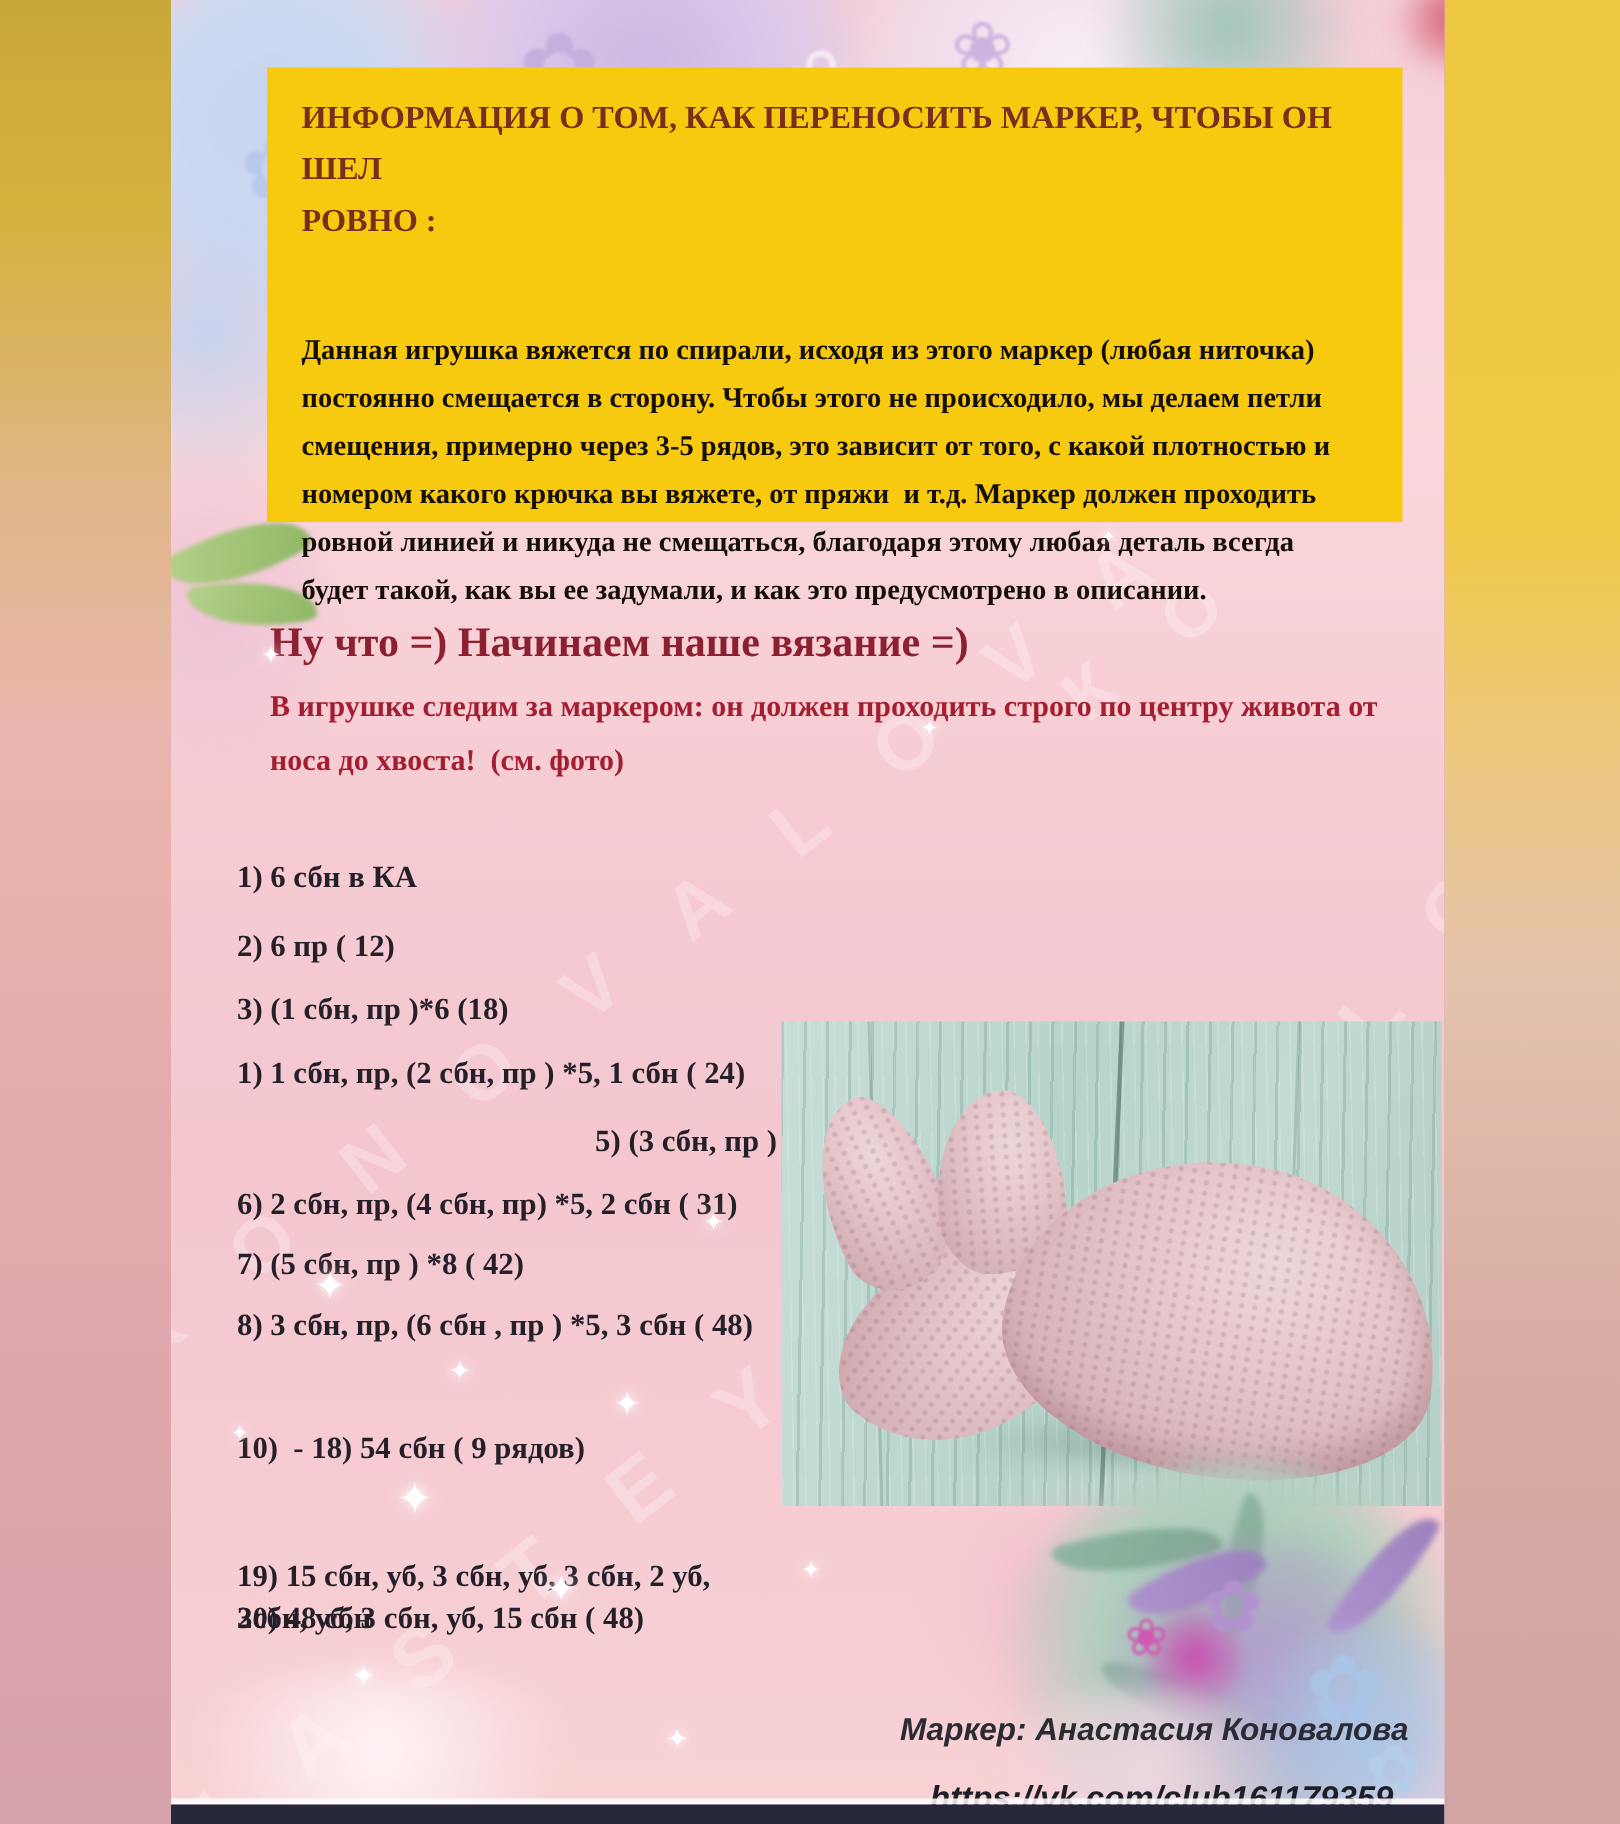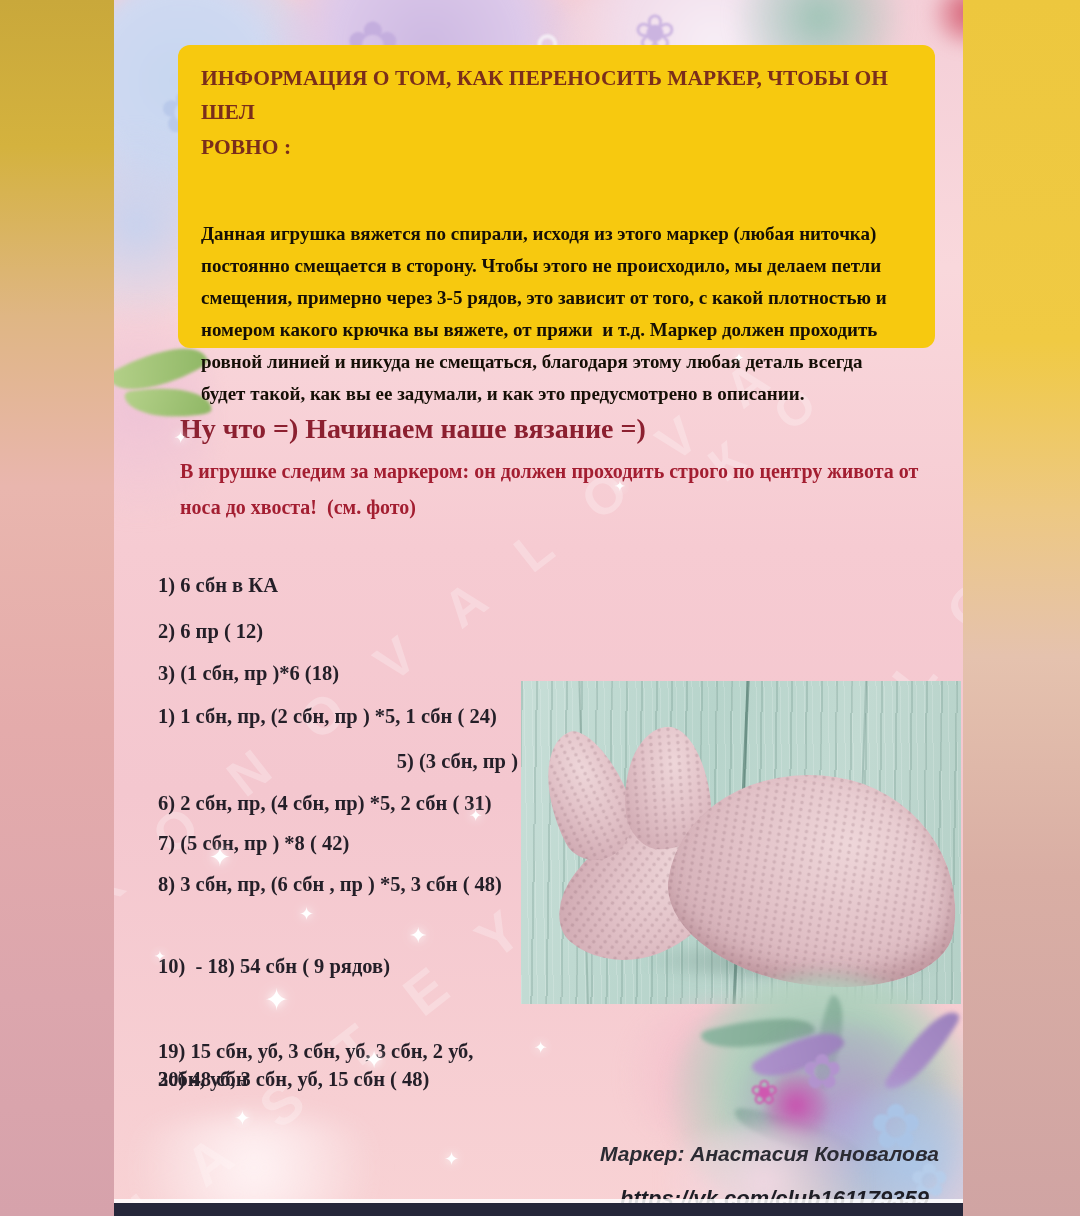--- a/index.html
+++ b/index.html
@@ -64,21 +64,21 @@
   
   .spark{position:absolute;color:#fff;line-height:1;
     text-shadow:0 0 8px rgba(255,255,255,.95),0 0 18px rgba(255,255,255,.7);}
 
   
   .wm{position:absolute;color:rgba(255,255,255,.26);font-family:"Liberation Sans",sans-serif;
     font-weight:700;letter-spacing:20px;white-space:nowrap;transform:rotate(-38deg);}
 
   
   .infobox{position:absolute;left:64px;top:45px;width:757px;height:303px;
-    background:#f7c90f;box-sizing:border-box;padding:16px 24px 0 23px;border-radius:12px;}
+    background:#f7c90f;box-sizing:border-box;padding:16px 24px 0 23px;}
   .info-title{font-size:21.5px;font-weight:700;color:#7a2e1b;line-height:1.6;
     white-space:pre-wrap;margin:0;}
   .info-body{font-size:19px;font-weight:700;color:#150f06;line-height:1.68;
     white-space:pre-wrap;margin-top:54px;}
 
   .txt{position:absolute;white-space:pre-wrap;font-weight:700;}
   .intro1{left:66px;top:413px;font-size:28px;color:#8c2030;}
   .intro2{left:66px;top:454px;width:760px;font-size:20px;color:#a31e31;line-height:1.78;}
   .intro3{left:66px;top:527px;font-size:20px;color:#2a1711;}
   .row{left:44px;font-size:20.5px;color:#241f28;line-height:1.36;width:430px;}

